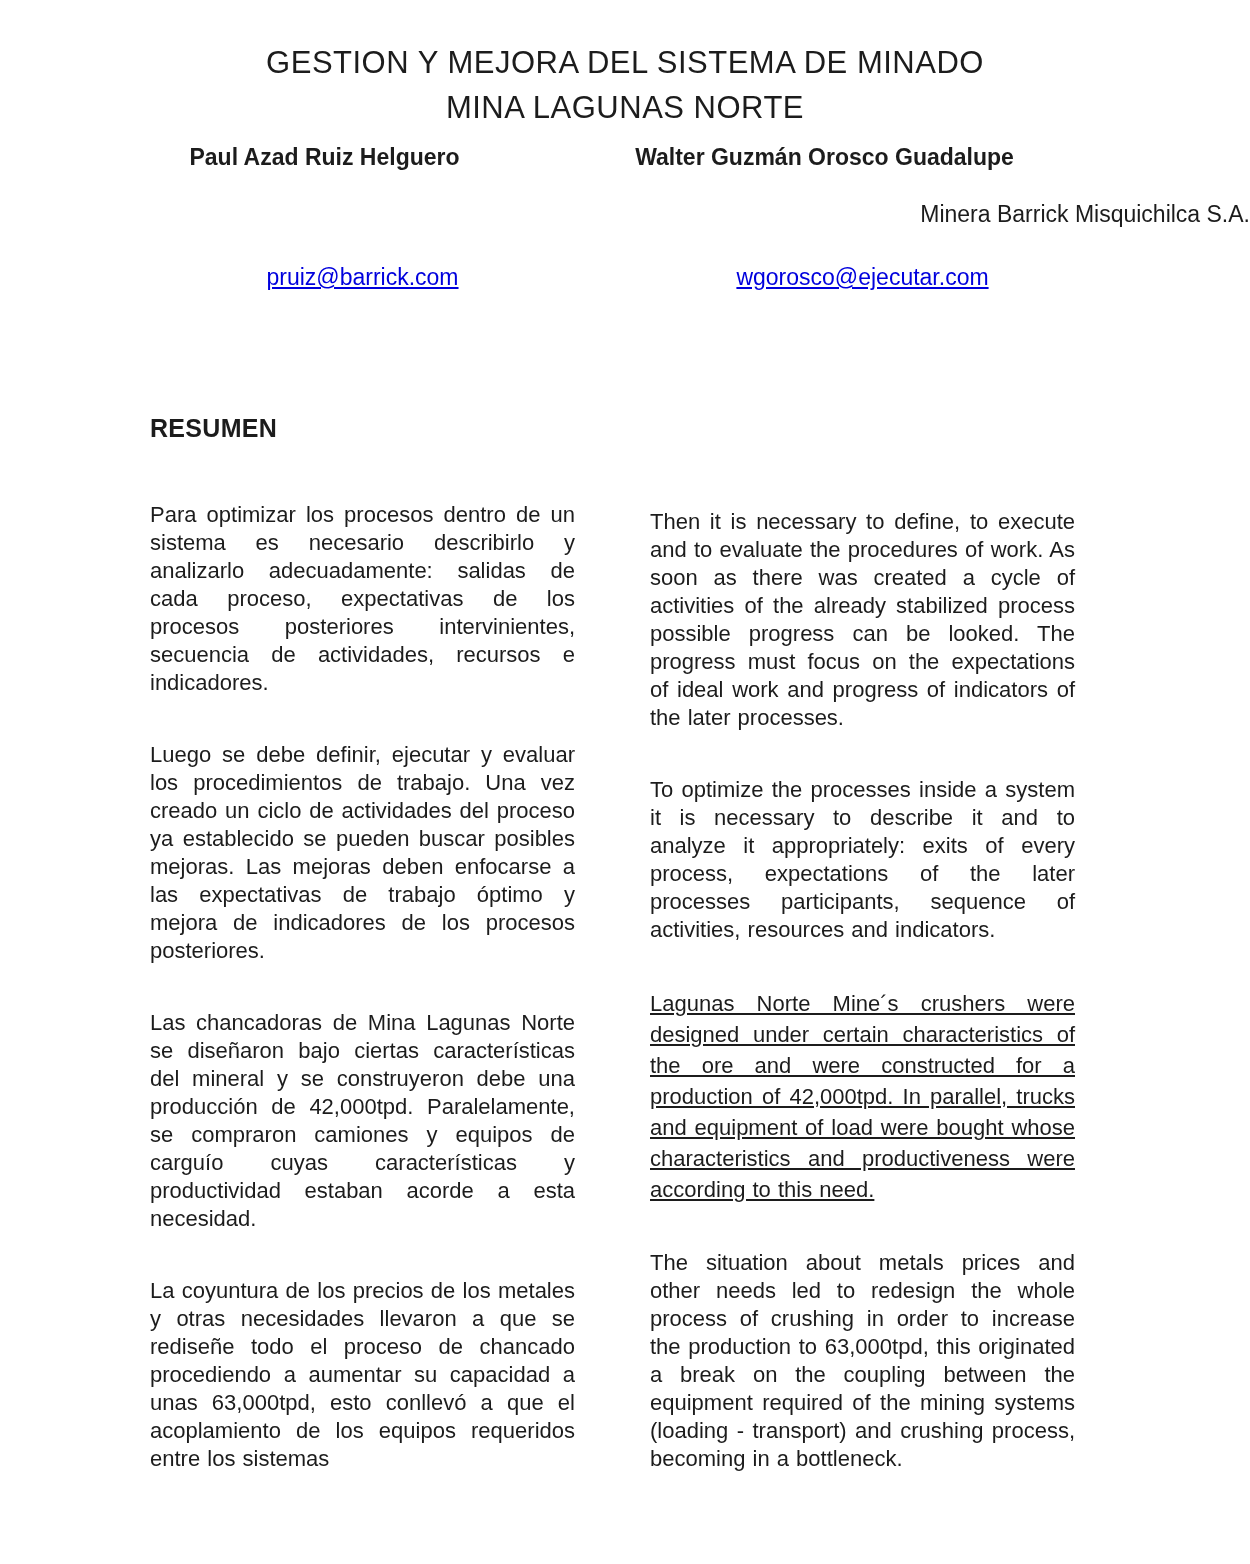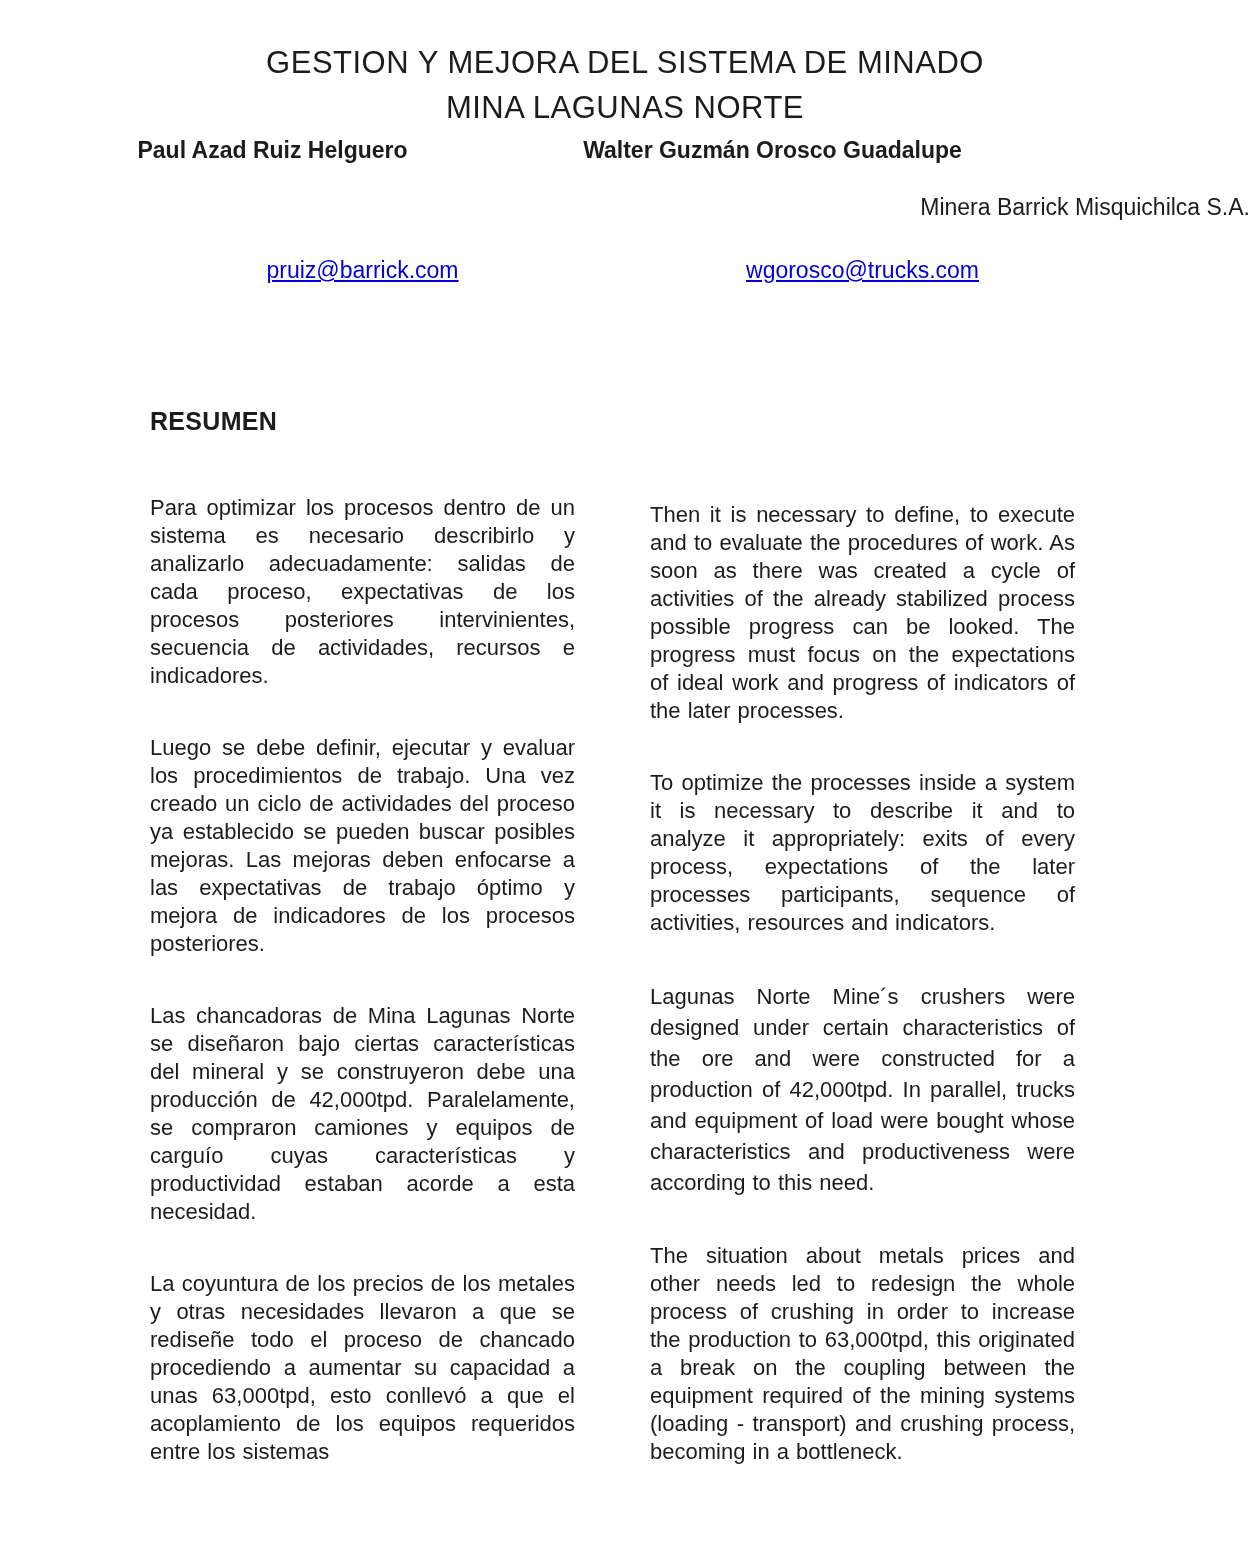--- a/index.html
+++ b/index.html
@@ -19,22 +19,22 @@
     text-align: center;
     font-size: 31px;
     font-weight: 400;
     line-height: 45px;
     letter-spacing: 0.5px;
   }
   .paper-title span { display: block; }
 
   .authors-row {
     display: flex;
-    margin-top: 7px;
-    padding: 0 150px 0 60px;
+    margin-top: 14px;
+    padding: 0 150px 0 112px;
   }
   .authors-row .author {
     width: 425px;
     text-align: center;
     font-size: 23px;
     font-weight: 700;
   }
   .authors-row .gap { width: 75px; }
 
   .affiliation {
@@ -75,21 +75,21 @@
     margin-bottom: 58px;
     letter-spacing: 0.3px;
   }
   .col p {
     font-size: 22px;
     line-height: 28px;
     text-align: justify;
     margin-bottom: 44px;
     word-spacing: 1px;
   }
-  .col p.loose { line-height: 31px; }
+  .col p.loose { line-height: 31px; text-decoration: underline; }
   .col p:last-child { margin-bottom: 8px; }
 </style>
 </head>
 <body>
 
 <div class="page">
 
   <header>
     <h1 class="paper-title">
       <span>GESTION Y MEJORA DEL SISTEMA DE MINADO</span>
@@ -103,21 +103,21 @@
     </div>
 
     <div class="affiliation">Minera Barrick Misquichilca S.A.</div>
 
     <div class="emails-row">
       <div class="email-cell">
         <a class="email">pruiz@barrick.com</a>
       </div>
       <div class="gap"></div>
       <div class="email-cell">
-        <a class="email">wgorosco@trucks.com</a>
+        <a class="email">wgorosco@ejecutar.com</a>
       </div>
     </div>
   </header>
 
   <main class="columns">
 
     <section class="col">
       <h2>RESUMEN</h2>
       <p>Para optimizar los procesos dentro de un sistema es necesario describirlo y analizarlo adecuadamente: salidas de cada proceso, expectativas de los procesos posteriores intervinientes, secuencia de actividades, recursos e indicadores.</p>
       <p>Luego se debe definir, ejecutar y evaluar los procedimientos de trabajo. Una vez creado un ciclo de actividades del proceso ya establecido se pueden buscar posibles mejoras. Las mejoras deben enfocarse a las expectativas de trabajo óptimo y mejora de indicadores de los procesos posteriores.</p>

